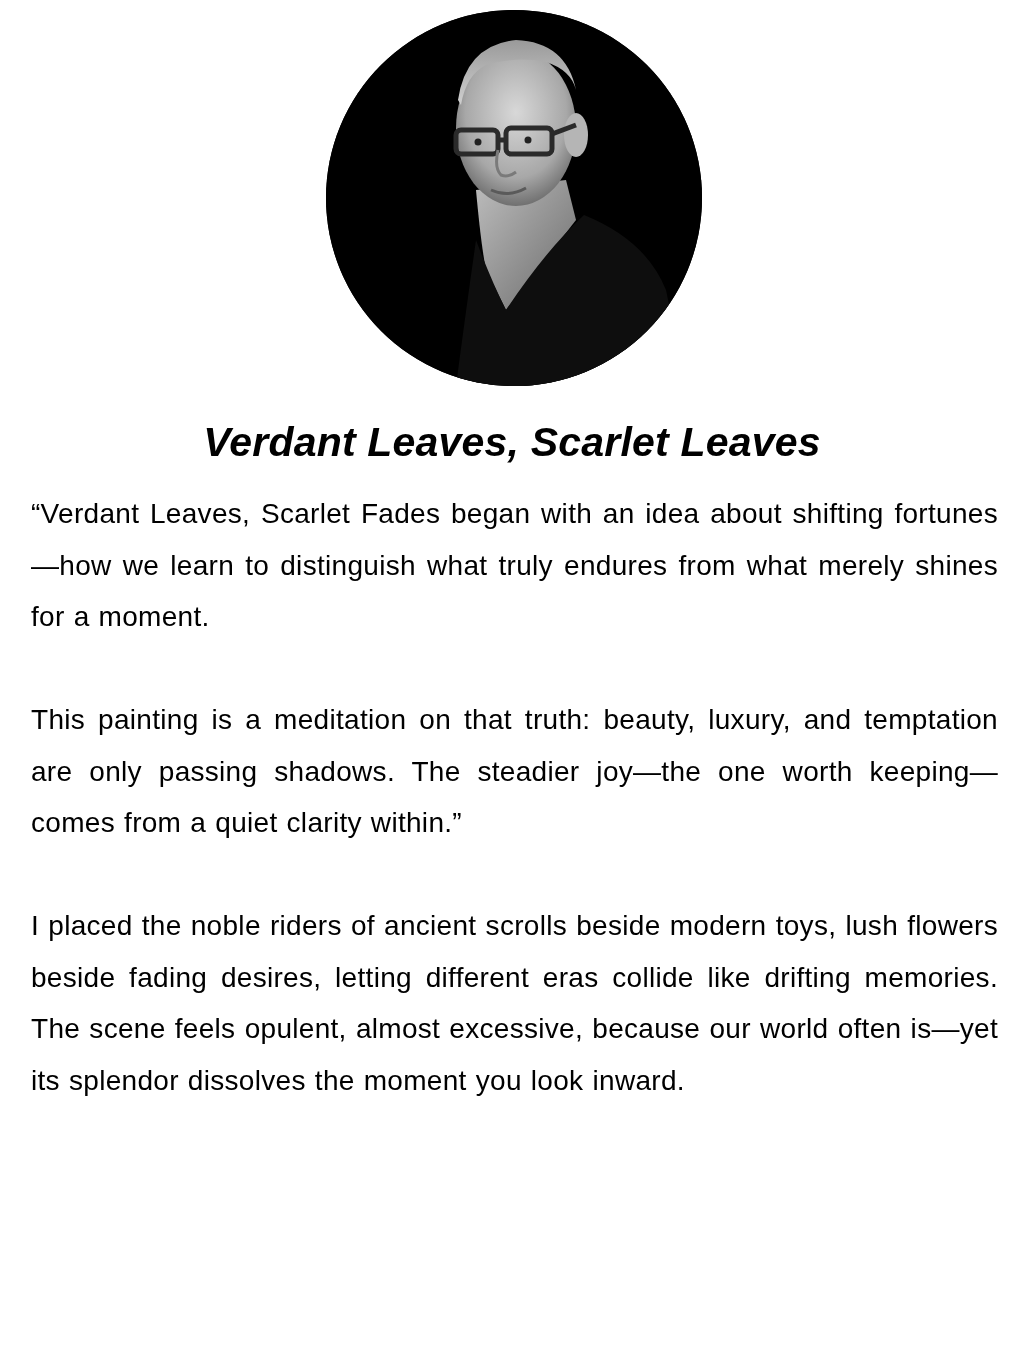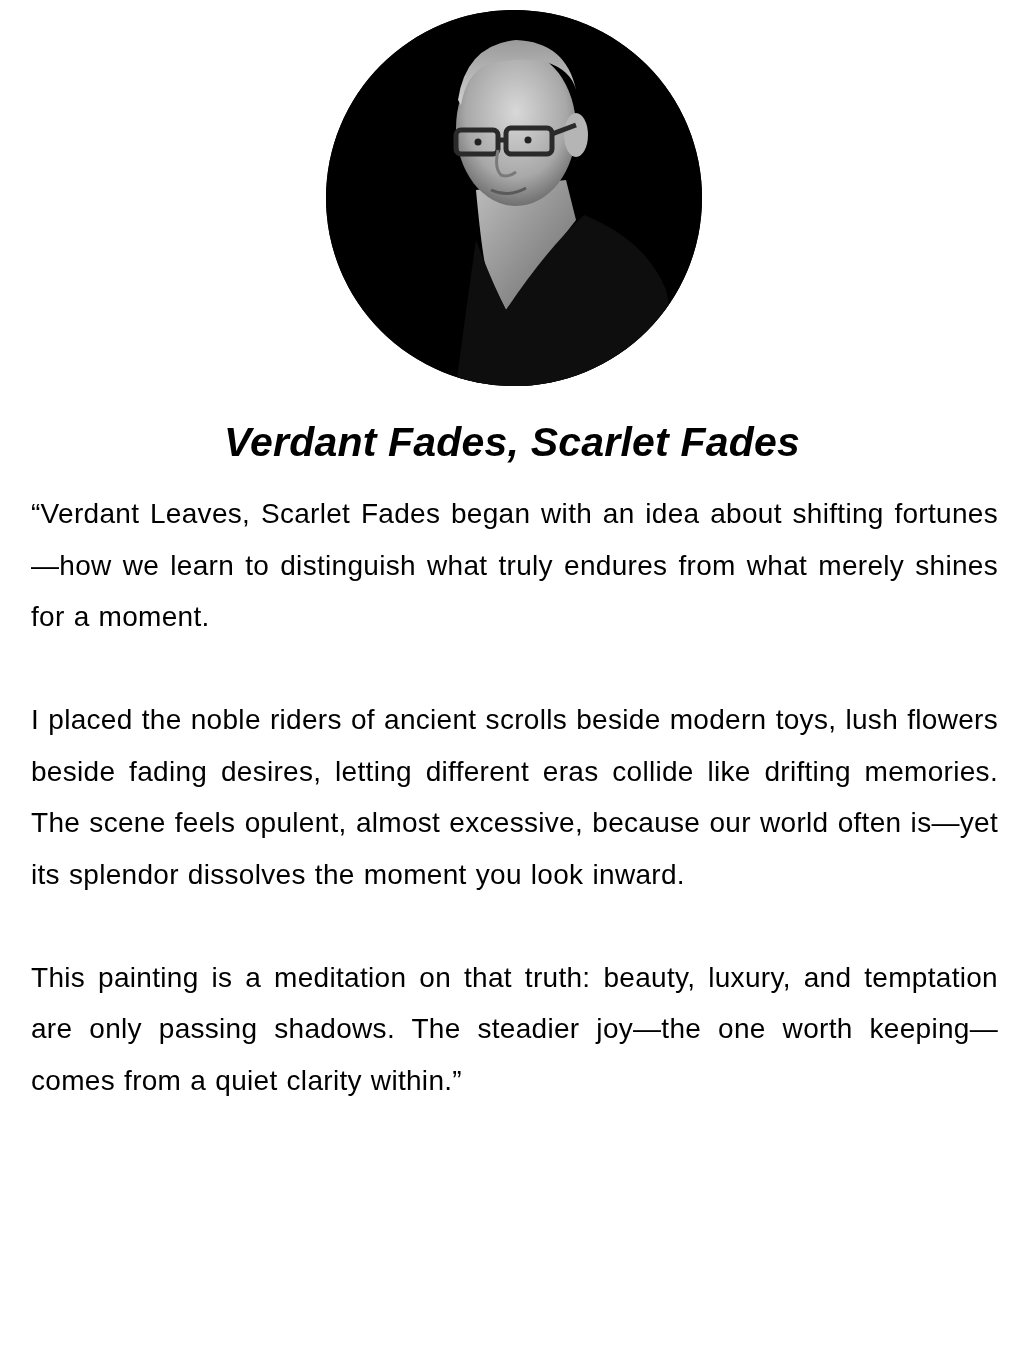--- a/index.html
+++ b/index.html
@@ -106,19 +106,19 @@
 
     <circle cx="152" cy="132" r="3.5" fill="#222"></circle>
     <circle cx="202" cy="130" r="3.5" fill="#222"></circle>
 
     <path d="M172 140 Q168 158 175 165 Q182 168 190 162" fill="none" stroke="#7a7a7a" stroke-width="3"></path>
 
     <path d="M165 180 Q182 188 200 178" fill="none" stroke="#5a5a5a" stroke-width="3"></path>
   </svg>
 </div>
 
-<h1 class="title">Verdant Fades, Scarlet Fades</h1>
+<h1 class="title">Verdant Leaves, Scarlet Leaves</h1>
 
 <div class="body-text">
   <p>“Verdant Leaves, Scarlet Fades began with an idea about shifting fortunes—how we learn to distinguish what truly endures from what merely shines for a moment.</p>
+  <p>This painting is a meditation on that truth: beauty, luxury, and temptation are only passing shadows. The steadier joy—the one worth keeping—comes from a quiet clarity within.”</p>
   <p>I placed the noble riders of ancient scrolls beside modern toys, lush flowers beside fading desires, letting different eras collide like drifting memories. The scene feels opulent, almost excessive, because our world often is—yet its splendor dissolves the moment you look inward.</p>
-  <p>This painting is a meditation on that truth: beauty, luxury, and temptation are only passing shadows. The steadier joy—the one worth keeping—comes from a quiet clarity within.”</p>
 </div>
 
 </body></html>

